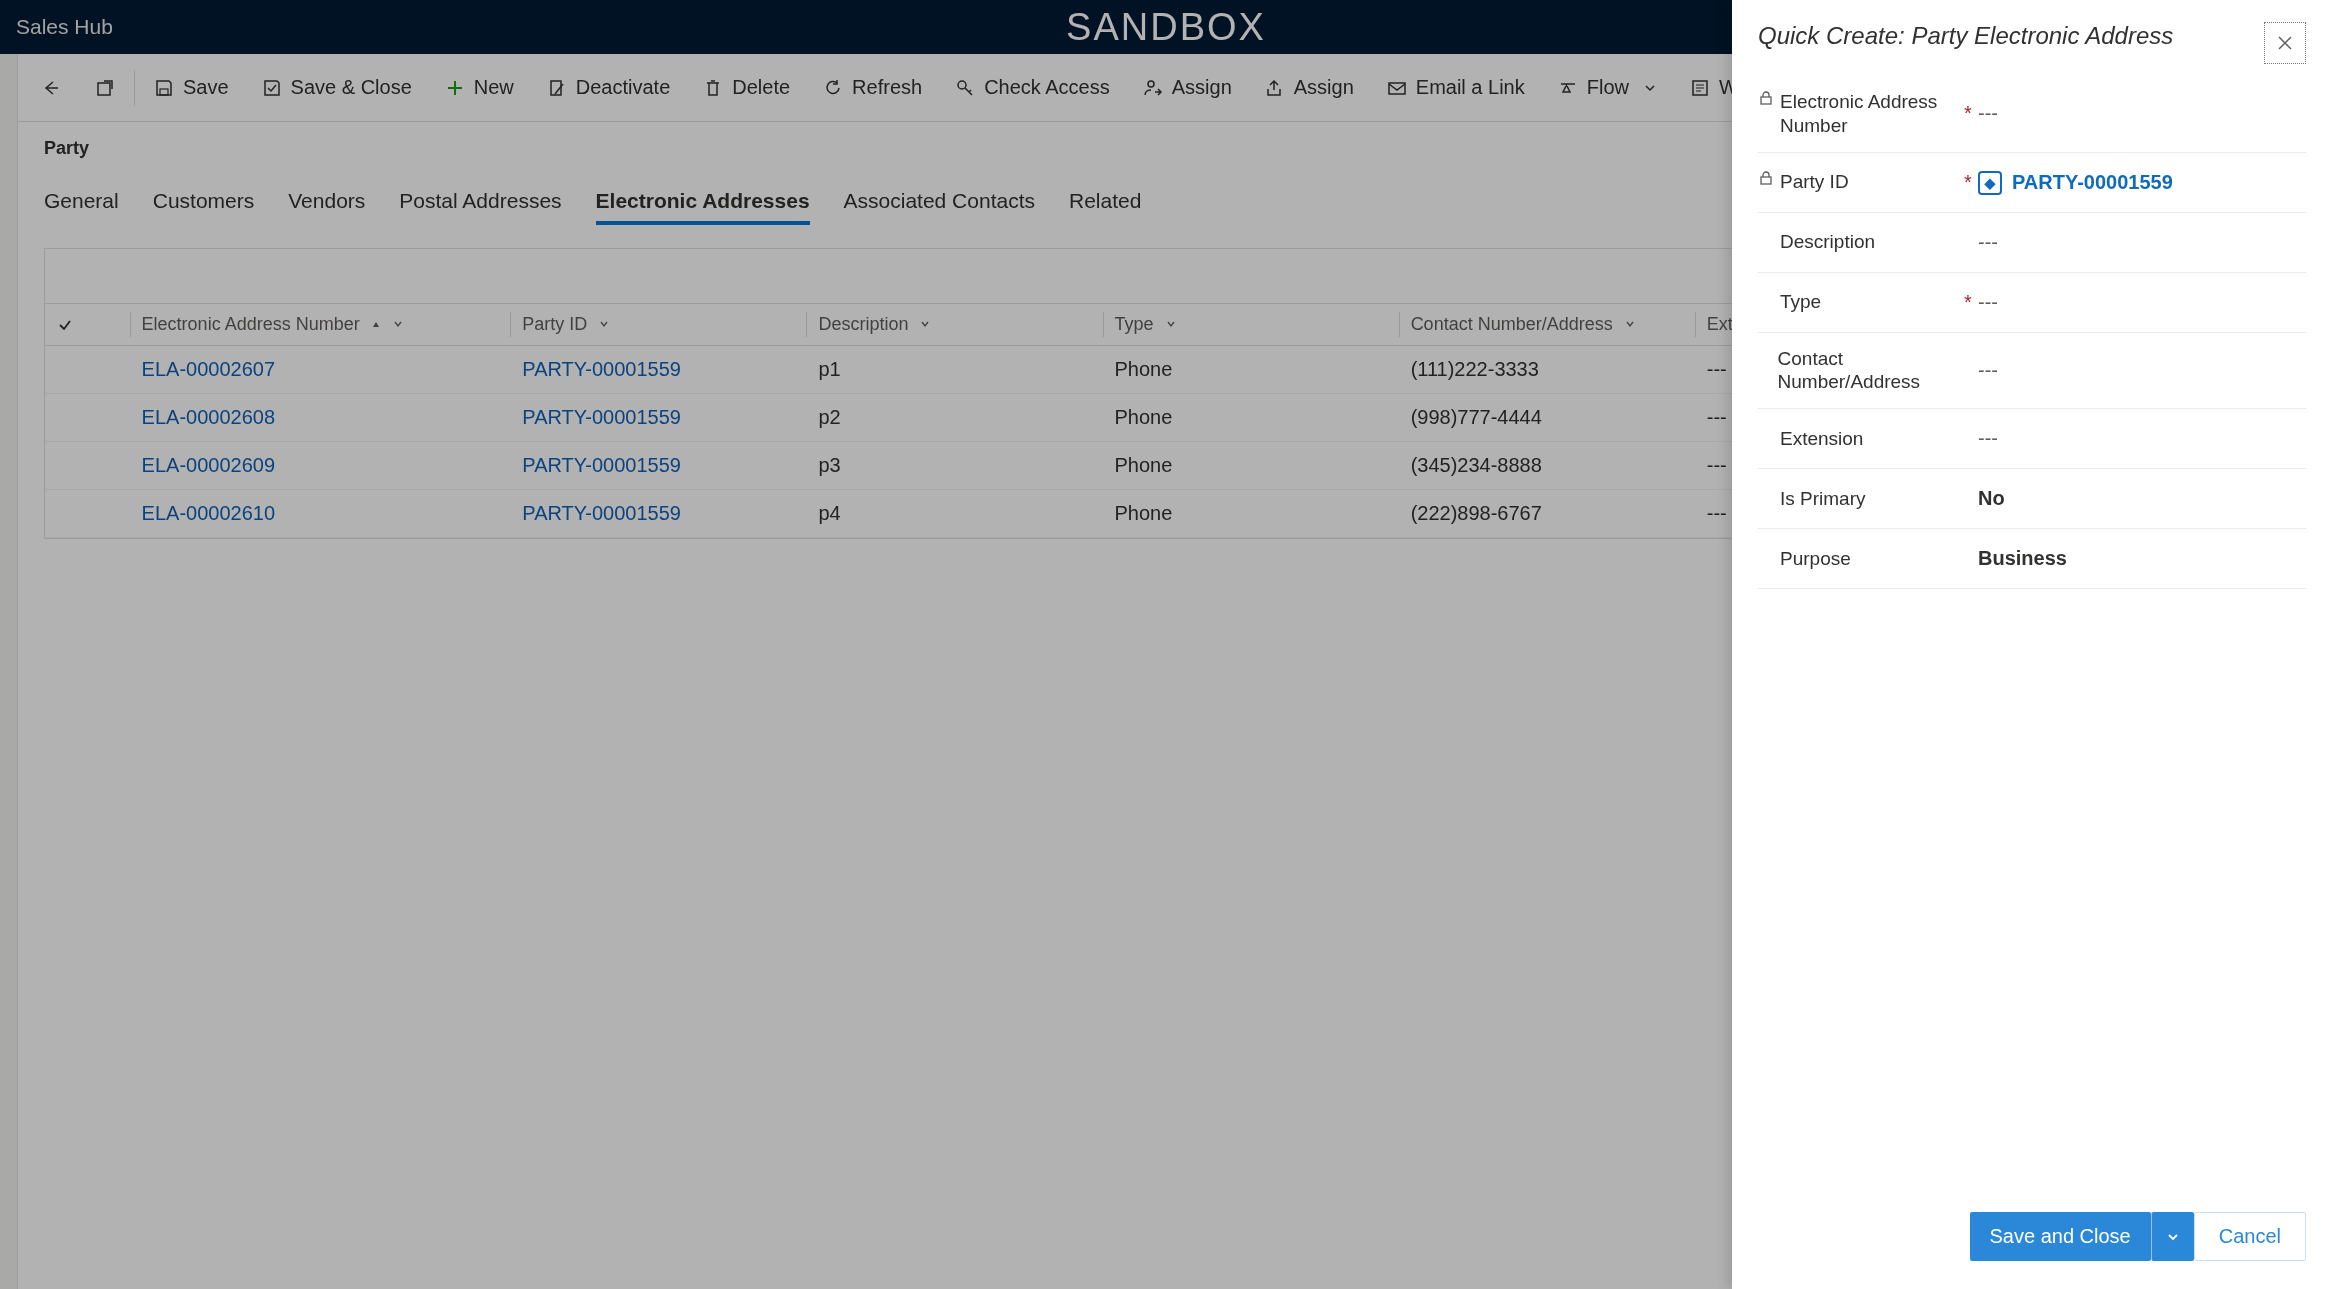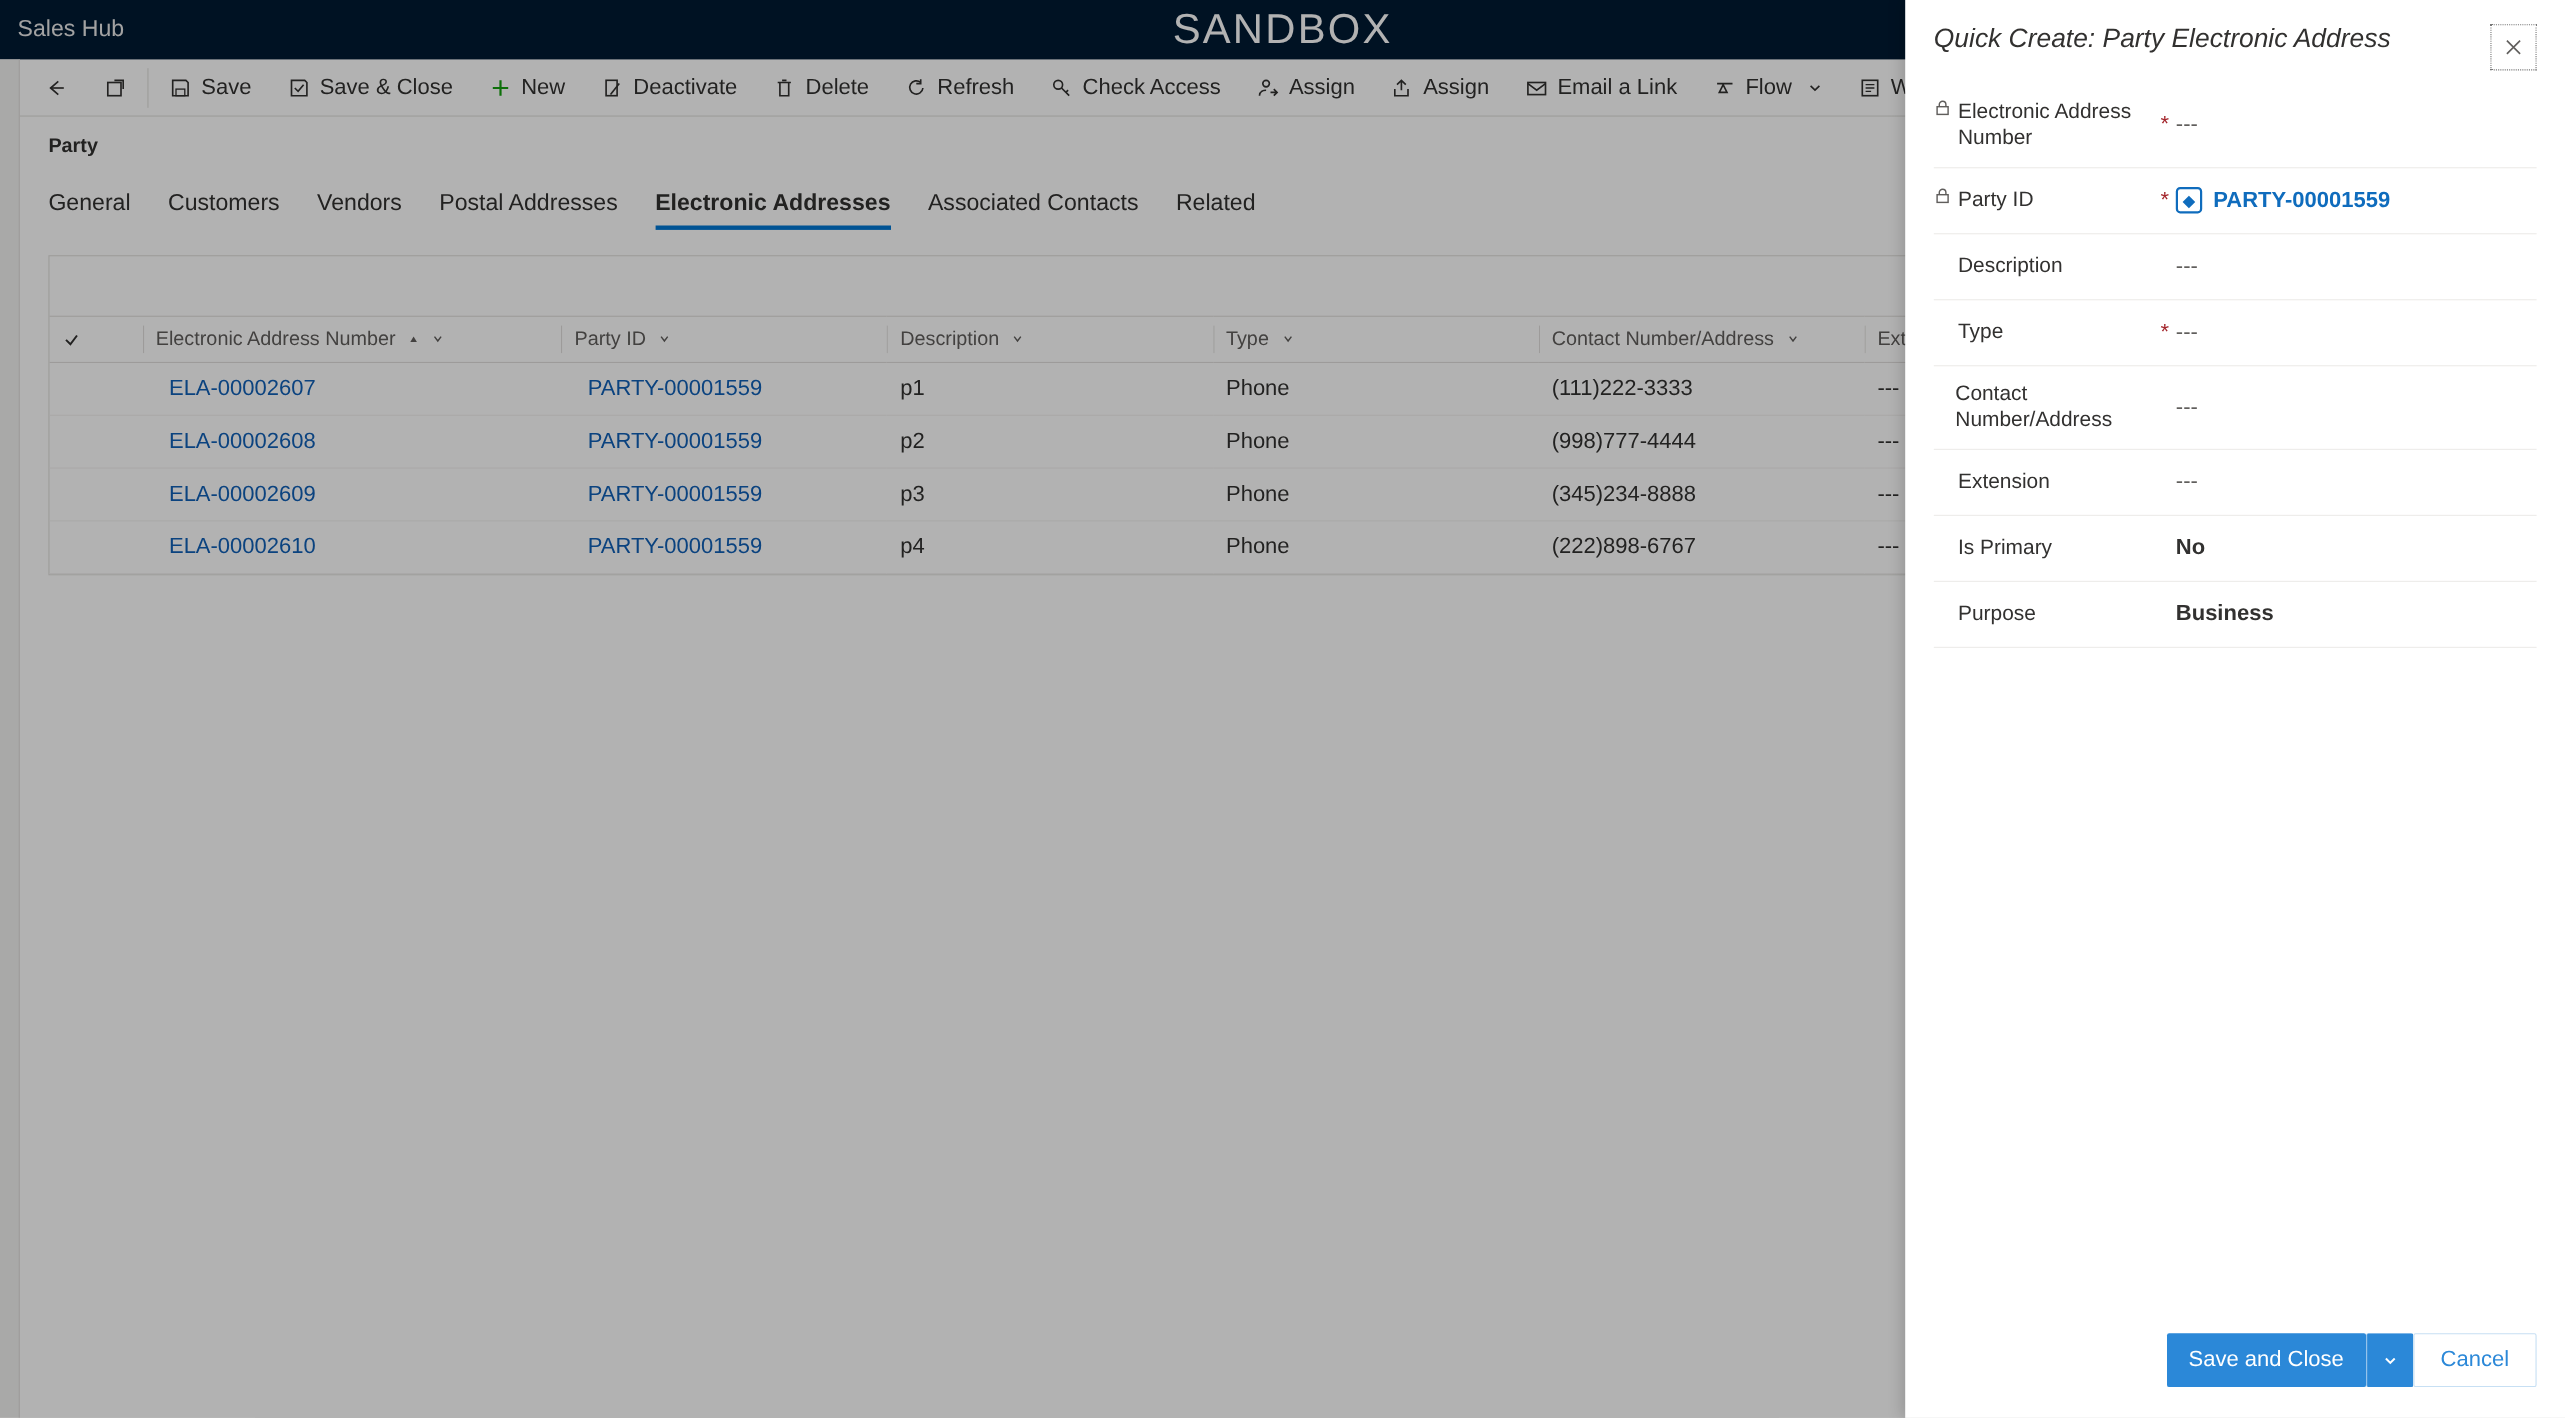--- a/index.html
+++ b/index.html
@@ -5,21 +5,21 @@
   * { box-sizing: border-box; margin: 0; padding: 0; }
   html, body { width: 100%; height: 100%; font-family: "Segoe UI", Arial, sans-serif; font-size: 20px; color: #323130; overflow: hidden; }
   body { position: relative; background: #fff; }
 
   
   .top-bar { position: relative; height: 54px; background: #001a33; color: #fff; display: flex; align-items: center; padding: 17px 16px; }
   .top-app { font-size: 21px; color: #e8e8e8; }
   .top-center { position: absolute; left: 50%; transform: translateX(-50%); font-size: 38px; letter-spacing: 2px; font-weight: 300; color: #fff; }
 
   
-  .cmdbar { height: 52px; background: #fff; border-bottom: 1px solid #e1dfdd; display: flex; align-items: center; padding: 0 8px; }
+  .cmdbar { height: 68px; background: #fff; border-bottom: 1px solid #e1dfdd; display: flex; align-items: center; padding: 0 8px; }
   .cmd-btn { display: inline-flex; align-items: center; gap: 8px; height: 52px; padding: 0 16px; background: none; border: none; cursor: pointer; font-size: 20px; color: #323130; }
   .cmd-btn .ico { display: inline-flex; width: 22px; height: 22px; align-items: center; justify-content: center; color: #323130; }
   .vsep { width: 1px; height: 36px; background: #e1dfdd; margin: 0 2px; }
 
   
   .page-body { padding: 14px 44px 0 44px; }
   .rec-title { font-size: 30px; font-weight: 600; display: inline; }
   .rec-saved { font-size: 19px; color: #605e5c; margin-left: 6px; }
   .rec-entity { font-size: 18px; font-weight: 600; margin-top: 2px; }
 
@@ -31,21 +31,21 @@
 
   
   .subgrid { border: 1px solid #e1dfdd; margin-top: 22px; }
   .subgrid-cmd { display: flex; justify-content: flex-end; align-items: center; height: 54px; padding: 0 16px; }
   .sg-btn { display: inline-flex; align-items: center; gap: 10px; height: 54px; padding: 0 14px; background: none; border: none; cursor: pointer; font-size: 21px; color: #323130; }
 
   .sg-table { width: 100%; border-collapse: collapse; table-layout: fixed; }
   .sg-table th { text-align: left; font-weight: 400; font-size: 18px; color: #605e5c; padding: 10px 12px; border-top: 1px solid #e1dfdd; border-bottom: 1px solid #e1dfdd; position: relative; white-space: nowrap; overflow: hidden; text-overflow: ellipsis; }
   .sg-table th:not(:first-child)::before { content: ""; position: absolute; left: 0; top: 20%; bottom: 20%; width: 1px; background: #e1dfdd; }
   .sg-table td { font-size: 20px; padding: 12px 12px; border-bottom: 1px solid #f3f2f1; white-space: nowrap; overflow: hidden; text-overflow: ellipsis; }
-  .lk { color: #1160b7; cursor: pointer; margin-left: 12px; }
+  .lk { color: #1160b7; cursor: pointer; }
   .sg-foot { font-size: 18px; color: #605e5c; padding: 12px 22px; }
   .chev-sm { display:inline-block; margin-left:6px; }
 
   
   .dim { position: absolute; inset: 0; background: rgba(0,0,0,0.30); }
 
   
   .qc-panel { position: absolute; top: 0; right: 0; bottom: 0; width: 600px; background: #fff; display: flex; flex-direction: column; box-shadow: -4px 0 12px rgba(0,0,0,.15); }
   .qc-head { padding: 22px 26px 0 26px; display: flex; align-items: flex-start; justify-content: space-between; }
   .qc-title { font-size: 24px; font-weight: 400; color: #323130; font-style: italic; }

